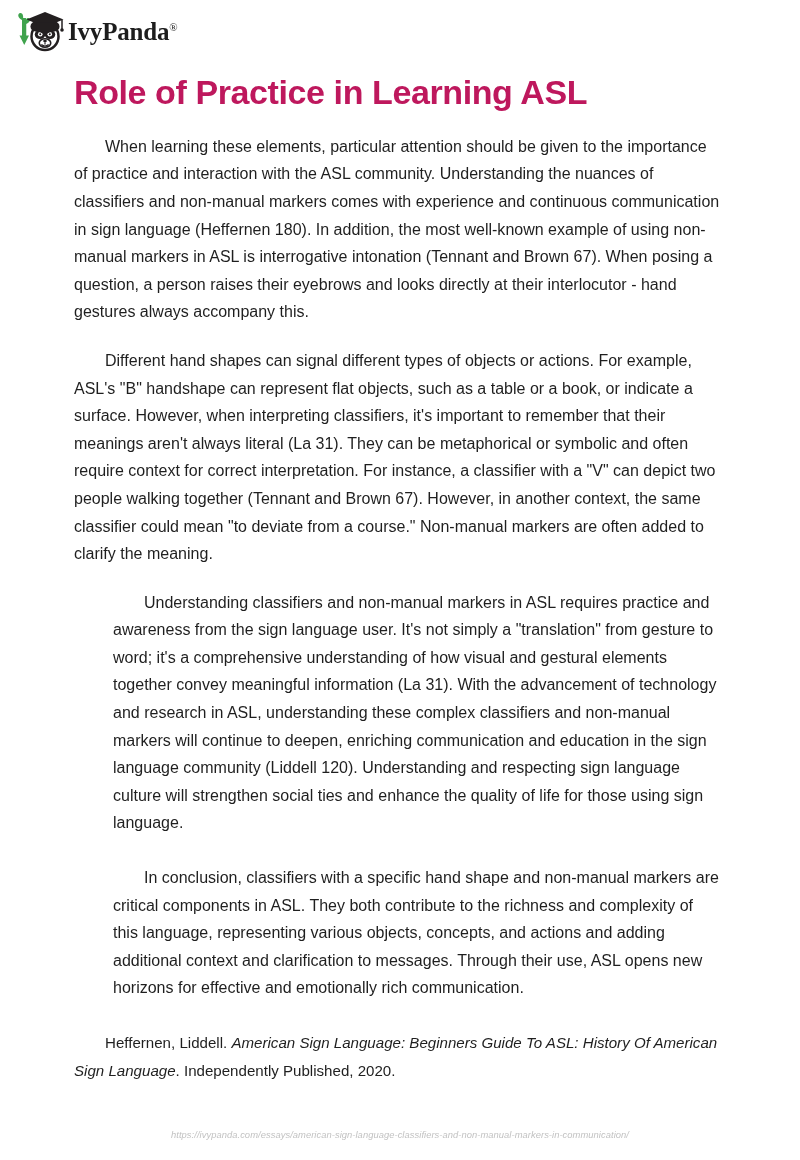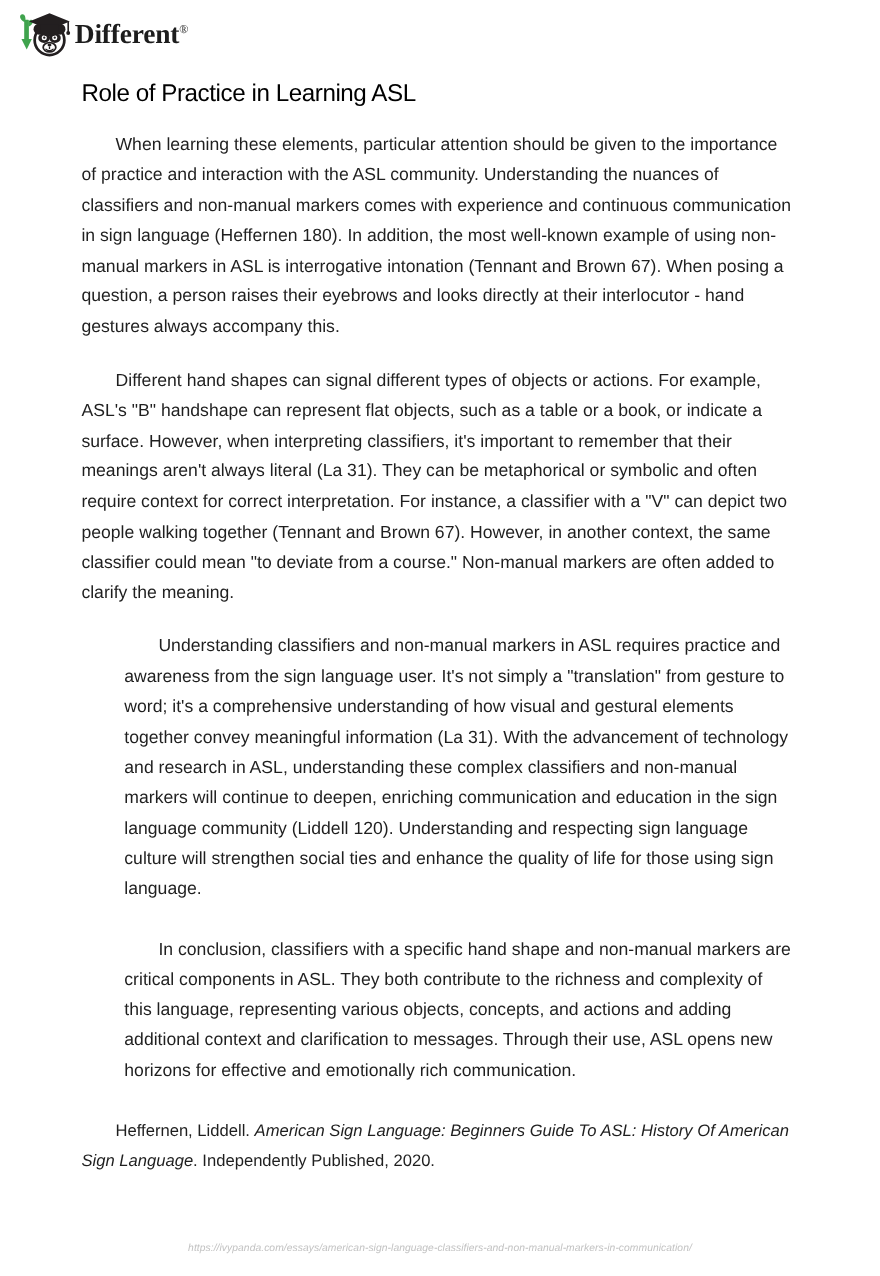--- a/index.html
+++ b/index.html
@@ -68,23 +68,23 @@
 
   
   .doc {
     position: absolute;
     left: 74px;
     top: 72px;
     width: 646px;
   }
 
   h1.section-heading {
-    font-size: 22px;
-    font-weight: 400;
-    color: #000000;
+    font-size: 34px;
+    font-weight: 700;
+    color: #be185d;
     margin: 0 0 20px 0;
     letter-spacing: -0.4px;
     line-height: 1.2;
   }
 
   p.para {
     font-size: 16px;
     line-height: 27.6px;
     color: #1f1f1f;
     margin: 0 0 21px 0;
@@ -157,21 +157,21 @@
       <ellipse cx="62" cy="68" rx="11.5" ry="8.5" fill="#ffffff" stroke="#231f20" stroke-width="3.2"></ellipse>
       <ellipse cx="62" cy="64" rx="3.6" ry="2.6" fill="#231f20"></ellipse>
       <path d="M62 66.5 L62 71" stroke="#231f20" stroke-width="2.4" fill="none"></path>
       <path d="M55.5 71.5 q6.5 5 13 0" stroke="#231f20" stroke-width="2.4" fill="none" stroke-linecap="round"></path>
 
       <polygon points="62,6 99,21 62,36 25,21" fill="#231f20"></polygon>
       <path d="M45 27 L45 43 q17 11 34 0 L79 27" fill="#231f20"></path>
       <path d="M96 22 L96 40" stroke="#231f20" stroke-width="3" fill="none"></path>
       <circle cx="96" cy="42" r="3.6" fill="#231f20"></circle>
     </svg>
-    <span class="brand-word"><span>Different</span><span class="brand-reg">®</span></span>
+    <span class="brand-word"><span>IvyPanda</span><span class="brand-reg">®</span></span>
   </div>
 
 </div>
 
 <main class="doc">
 
   <h1 class="section-heading">Role of Practice in Learning ASL</h1>
 
   <p class="para">When learning these elements, particular attention should be given to the importance of practice and interaction with the ASL community. Understanding the nuances of classifiers and non-manual markers comes with experience and continuous communication in sign language (Heffernen 180). In addition, the most well-known example of using non-manual markers in ASL is interrogative intonation (Tennant and Brown 67). When posing a question, a person raises their eyebrows and looks directly at their interlocutor - hand gestures always accompany this.</p>
 

